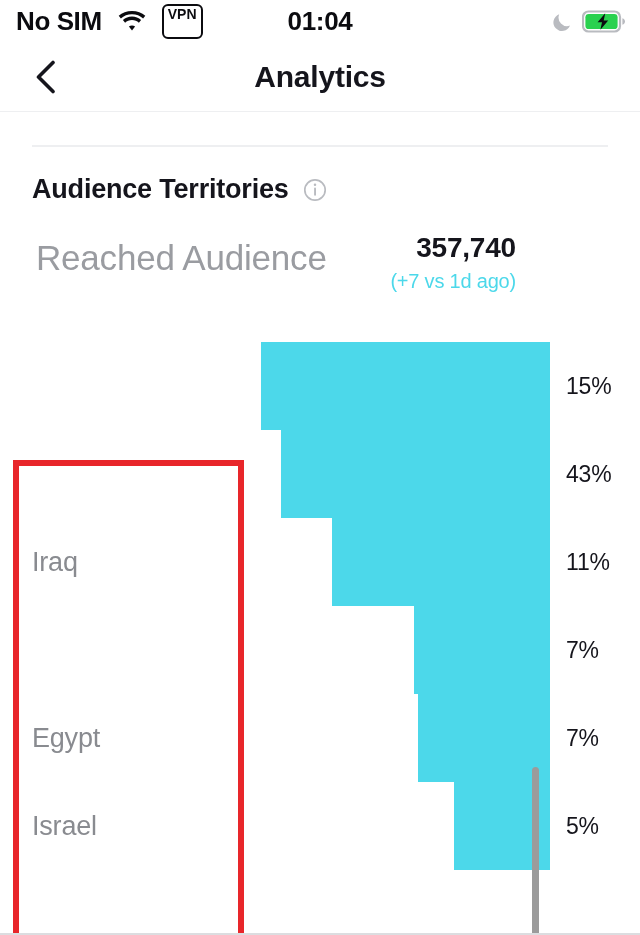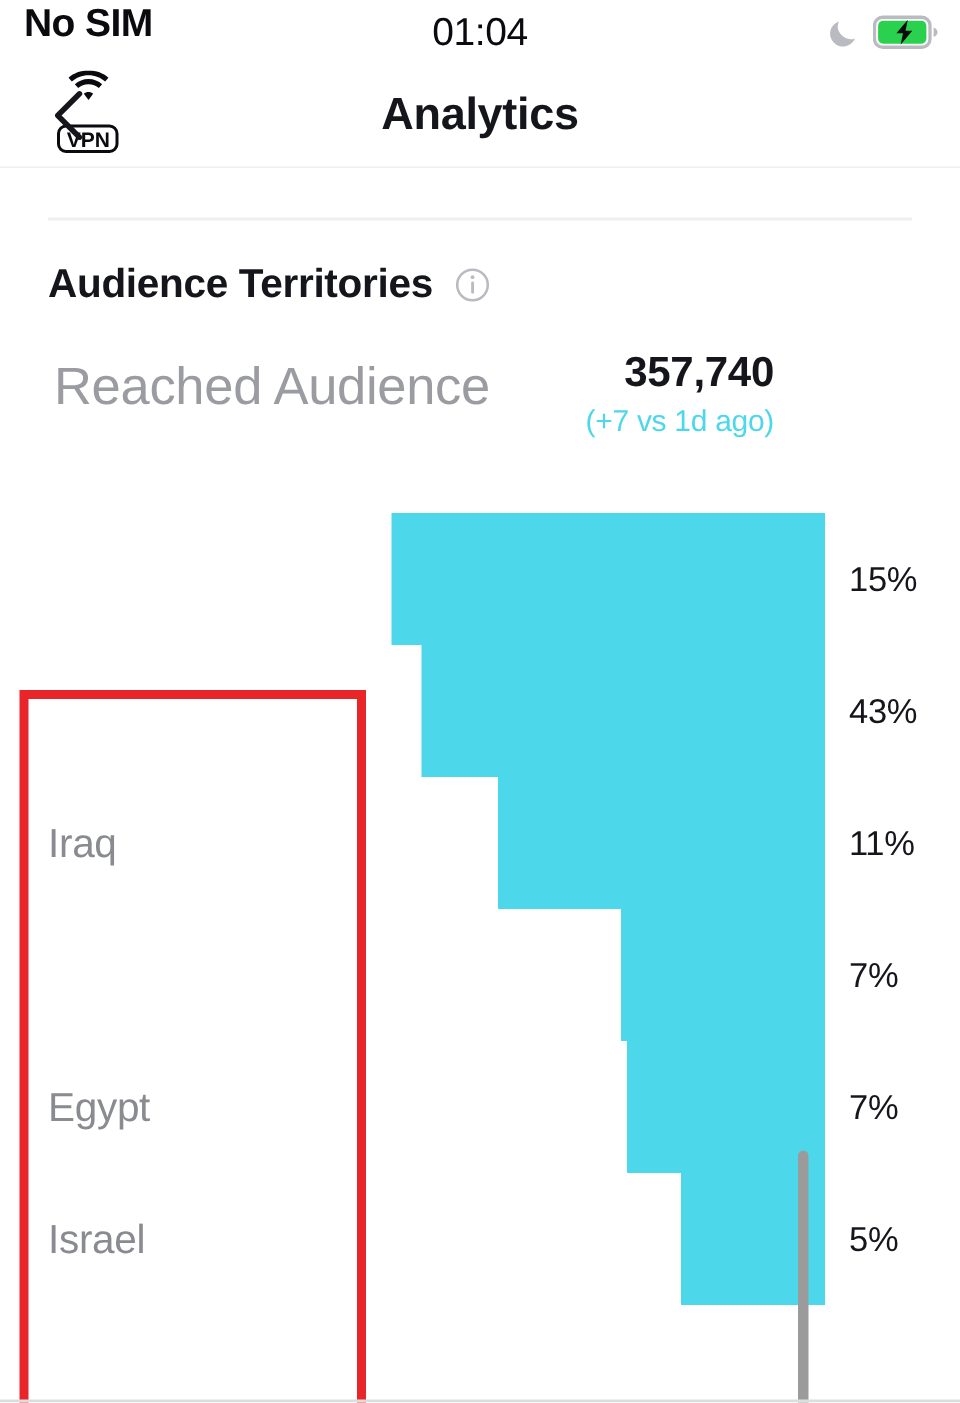--- a/index.html
+++ b/index.html
@@ -11,33 +11,33 @@
   }
   #screen { position:relative; width:640px; height:935px; background:#fff; }
 
   
   .statusbar {
     position:absolute; left:0; top:0; width:640px; height:42px;
     display:flex; align-items:center;
   }
   .sb-left {
     position:absolute; left:16px; top:0; height:42px;
-    display:flex; align-items:center; gap:16px;flex-direction:column;
+    display:flex; align-items:center; gap:16px;
   }
   .sb-carrier { font-size:26px; font-weight:600; color:#0b0b0f; letter-spacing:-0.4px; }
   .sb-wifi { width:28px; height:20px; display:block; }
   .sb-vpn {
     border:2.5px solid #0b0b0f; border-radius:6px;
     font-size:14px; font-weight:700; color:#0b0b0f;
-    padding:1px 4px 0 4px; line-height:1; letter-spacing:0px;text-align:center;
+    padding:1px 4px 16px 4px; line-height:1; letter-spacing:0px;text-align:center;
   }
   .sb-time {
     position:absolute; left:0; right:0; top:0; height:42px;
     display:flex; align-items:center; justify-content:center;
-    font-size:26px; font-weight:400; color:#0b0b0f; letter-spacing:-0.3px;
+    font-size:26px; font-weight:700; color:#0b0b0f; letter-spacing:-0.3px;
   }
   .sb-right {
     position:absolute; right:14px; top:0; height:42px;
     display:flex; align-items:center; gap:9px;
   }
   .sb-moon { width:20px; height:22px; display:block; }
   .sb-batt { width:44px; height:23px; display:block; }
 
   
   .navbar {

